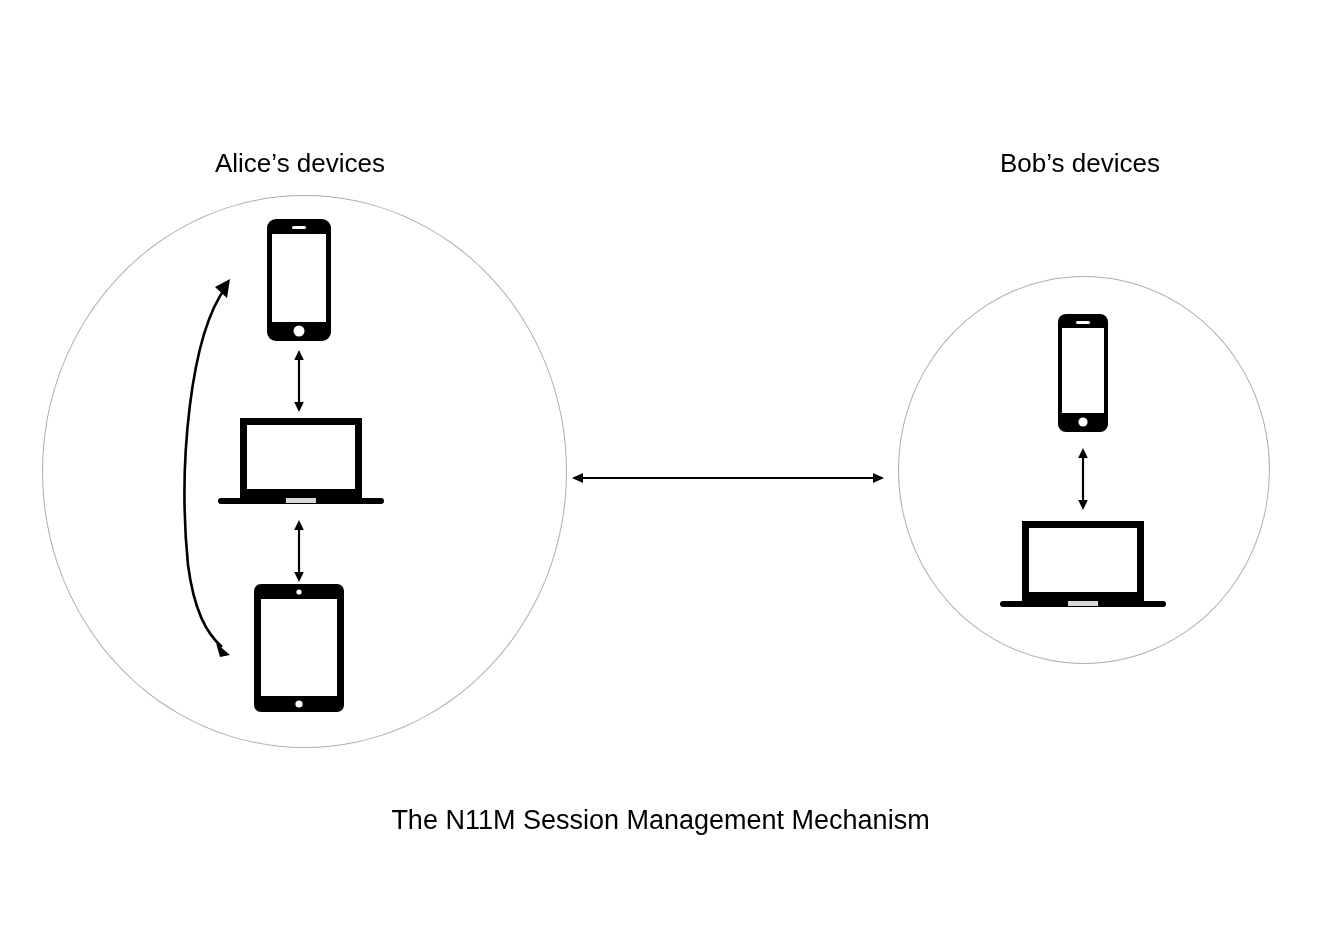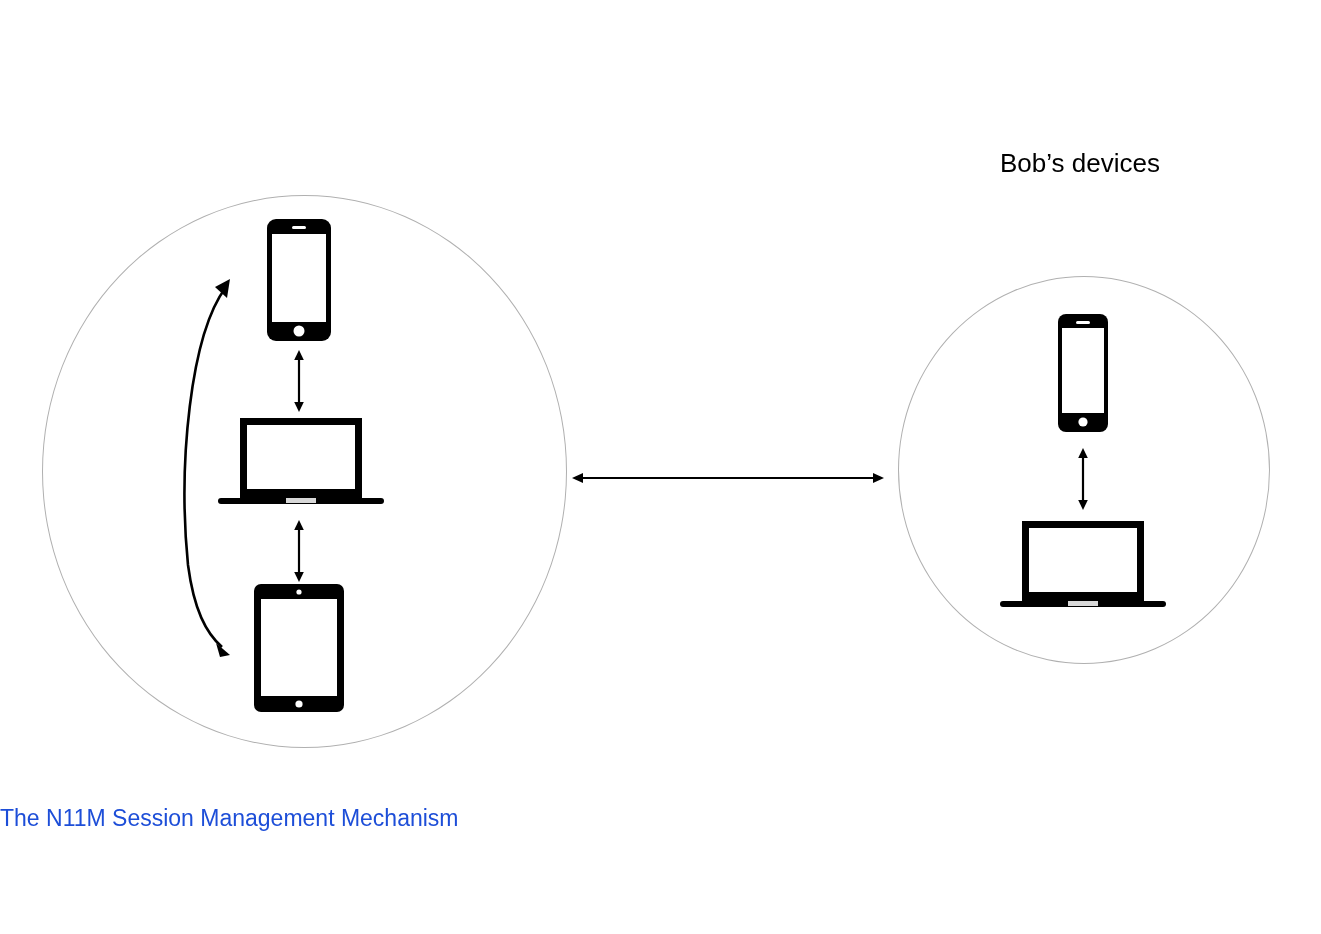--- a/index.html
+++ b/index.html
@@ -51,33 +51,35 @@
     height: 388px;
   }
   .device {
     position: absolute;
   }
   .caption {
     position: absolute;
     left: 0;
     top: 805px;
     width: 1321px;
-    font-size: 23px;
-    color: #1d4ed8;
+    text-align: center;
+    font-size: 27px;
+    color: #000000;
   }
   .arrow-svg {
     position: absolute;
     overflow: visible;
   }
 </style>
 </head>
 <body>
 
 <div id="canvas">
 
+  <div class="group-label" id="alice-label">Alice’s devices</div>
 
   <div class="group-label" id="bob-label">Bob’s devices</div>
 
   <div class="group-circle" id="alice-circle"></div>
 
   <div class="group-circle" id="bob-circle"></div>
 
   <div class="device" style="left:266px; top:218px;">
     <svg width="66" height="124" viewBox="0 0 66 124" xmlns="http://www.w3.org/2000/svg">
       <rect x="1" y="1" width="64" height="122" rx="9" ry="9" fill="#000000"></rect>

